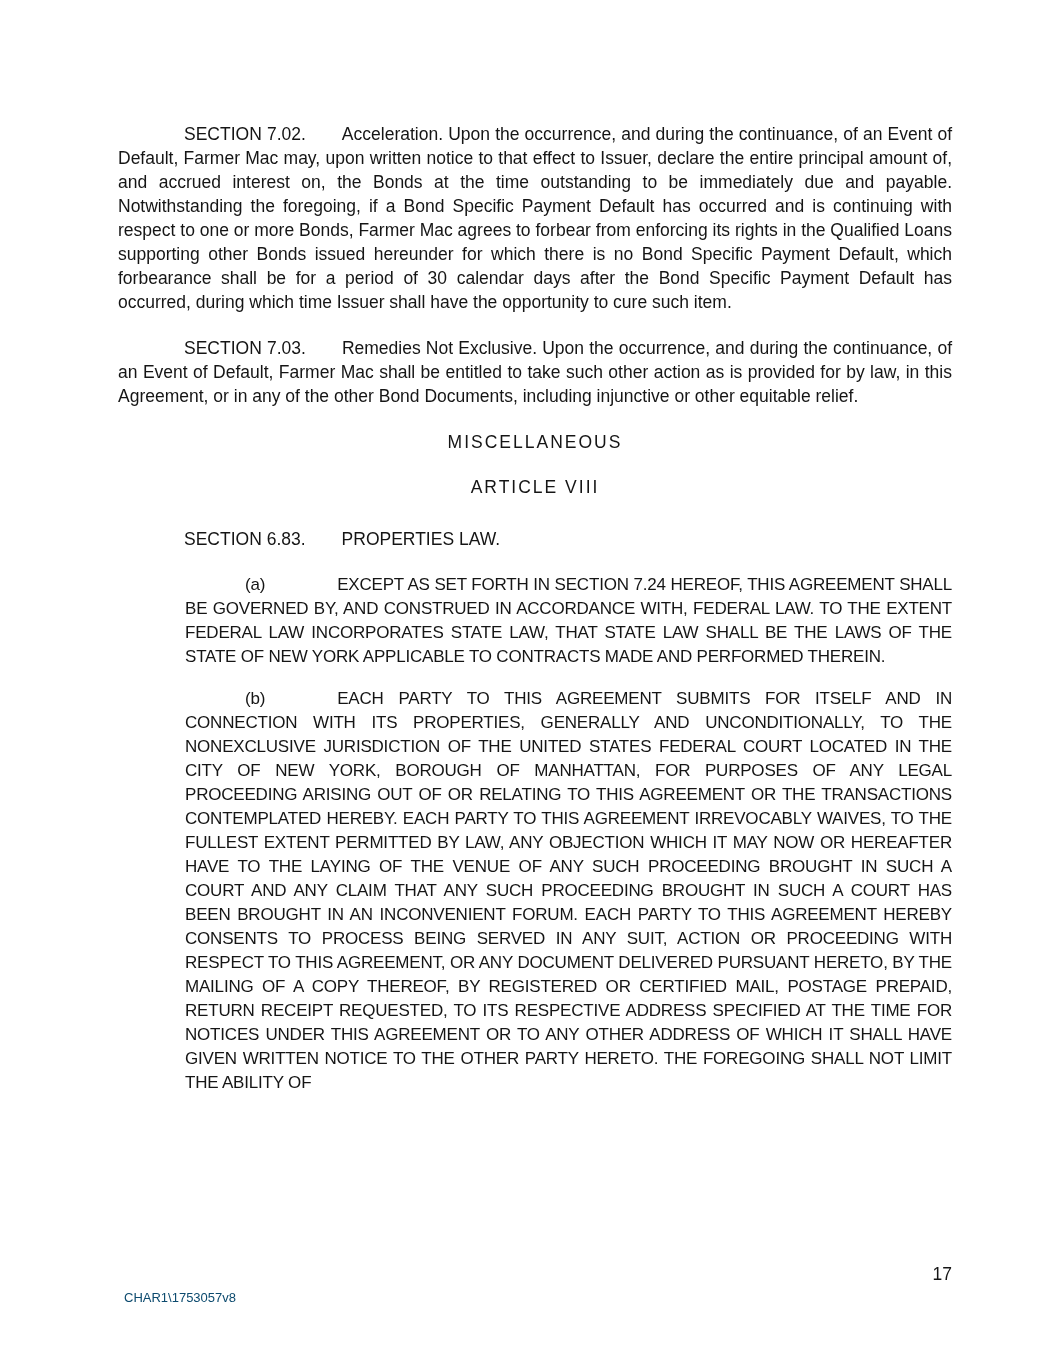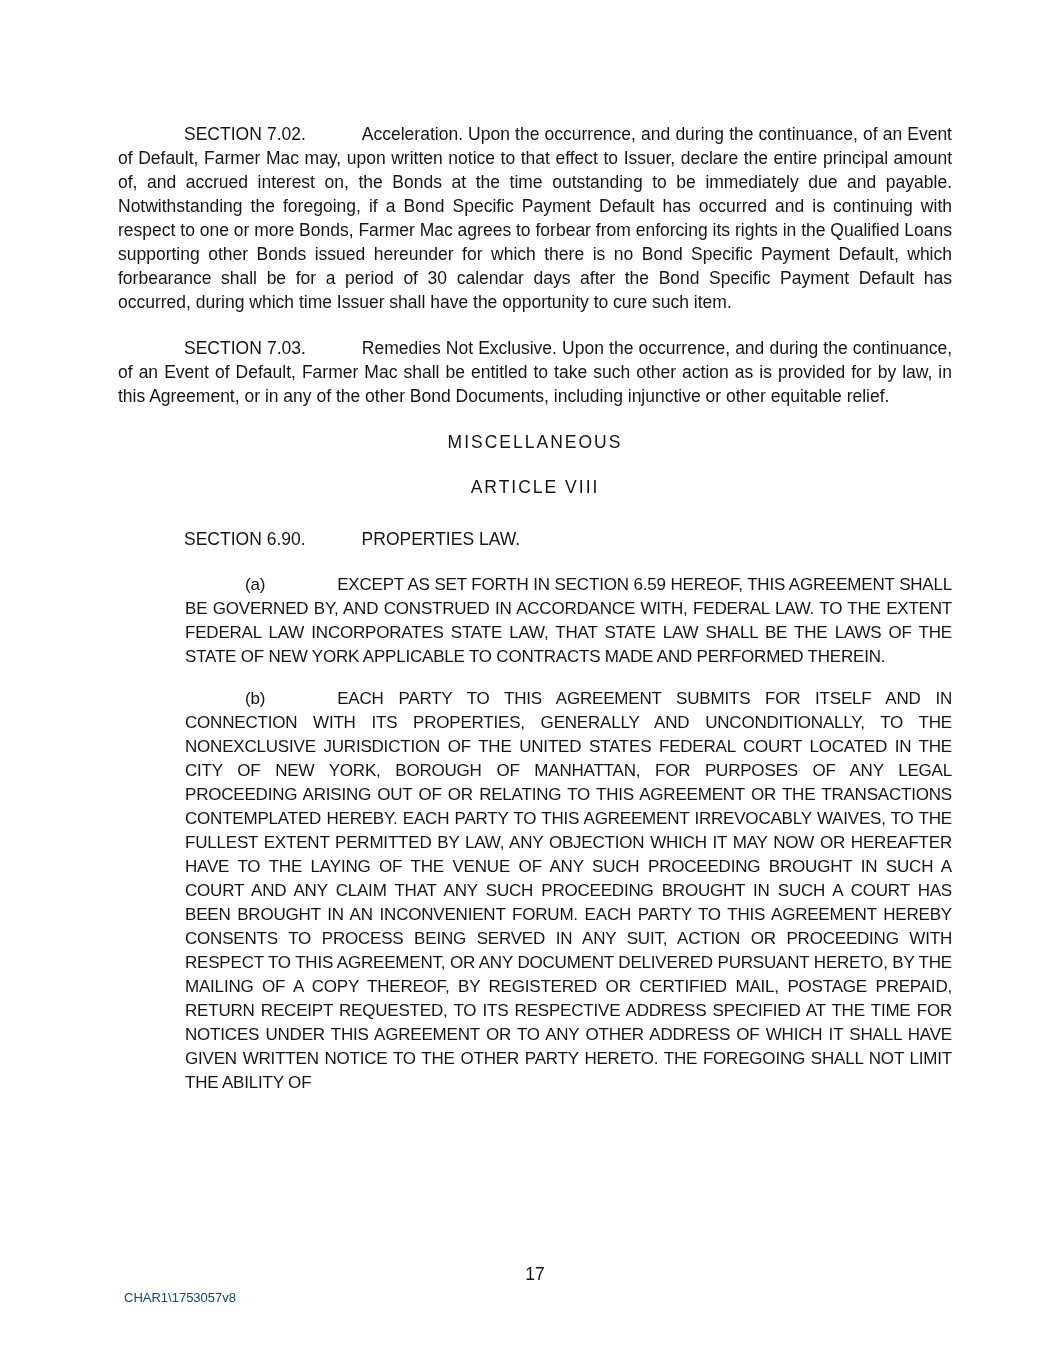--- a/index.html
+++ b/index.html
@@ -26,21 +26,21 @@
     font-size: 17.5px;
     line-height: 24px;
     letter-spacing: 0;
     text-align: justify;
     margin: 0 0 22px 0;
   }
   .indent-para {
     text-indent: 66px;
   }
   .sec-label {
-    margin-right: 56px;
+    margin-right: 36px;
   }
   .underline {
     text-decoration-thickness: 1.5px;
     text-underline-offset: 3px;
   }
   .center-head {
     font-size: 17.5px;
     line-height: 24px;
     font-weight: normal;
     text-align: center;
@@ -65,21 +65,21 @@
     margin-bottom: 18px;
   }
   .sub-label {
     margin-right: 72px;
   }
   .page-number {
     position: absolute;
     left: 118px;
     top: 1262px;
     width: 834px;
-    text-align: center;
+    text-align: right;
     font-size: 17.5px;
     line-height: 24px;
     color: #151515;
   }
   .doc-id {
     position: absolute;
     left: 124px;
     top: 1290px;
     font-size: 13px;
     line-height: 16px;
@@ -93,23 +93,23 @@
   <div class="content">
 
     <p class="para indent-para"><span class="sec-label">SECTION 7.02.</span><span class="underline">Acceleration</span><span>.  Upon the occurrence, and during the continuance, of an Event of Default, Farmer Mac may, upon written notice to that effect to Issuer, declare the entire principal amount of, and accrued interest on, the Bonds at the time outstanding to be immediately due and payable.  Notwithstanding the foregoing, if a Bond Specific Payment Default has occurred and is continuing with respect to one or more Bonds, Farmer Mac agrees to forbear from enforcing its rights in the Qualified Loans supporting other Bonds issued hereunder for which there is no Bond Specific Payment Default, which forbearance shall be for a period of 30 calendar days after the Bond Specific Payment Default has occurred, during which time Issuer shall have the opportunity to cure such item.</span></p>
 
     <p class="para indent-para"><span class="sec-label">SECTION 7.03.</span><span class="underline">Remedies Not Exclusive</span><span>.  Upon the occurrence, and during the continuance, of an Event of Default, Farmer Mac shall be entitled to take such other action as is provided for by law, in this Agreement, or in any of the other Bond Documents, including injunctive or other equitable relief.</span></p>
 
     <h2 class="center-head misc-title">MISCELLANEOUS</h2>
 
     <h2 class="center-head article-title">ARTICLE VIII</h2>
 
-    <p class="para indent-para sec-head"><span class="sec-label">SECTION 6.90.</span><span class="underline">PROPERTIES LAW</span><span>.</span></p>
+    <p class="para indent-para sec-head"><span class="sec-label">SECTION 6.83.</span><span class="underline">PROPERTIES LAW</span><span>.</span></p>
 
-    <p class="para block-para"><span class="sub-label">(a)</span><span>EXCEPT AS SET FORTH IN SECTION 6.59 HEREOF, THIS AGREEMENT SHALL BE GOVERNED BY, AND CONSTRUED IN ACCORDANCE WITH, FEDERAL LAW.  TO THE EXTENT FEDERAL LAW INCORPORATES STATE LAW, THAT STATE LAW SHALL BE THE LAWS OF THE STATE OF NEW YORK APPLICABLE TO CONTRACTS MADE AND PERFORMED THEREIN.</span></p>
+    <p class="para block-para"><span class="sub-label">(a)</span><span>EXCEPT AS SET FORTH IN SECTION 7.24 HEREOF, THIS AGREEMENT SHALL BE GOVERNED BY, AND CONSTRUED IN ACCORDANCE WITH, FEDERAL LAW.  TO THE EXTENT FEDERAL LAW INCORPORATES STATE LAW, THAT STATE LAW SHALL BE THE LAWS OF THE STATE OF NEW YORK APPLICABLE TO CONTRACTS MADE AND PERFORMED THEREIN.</span></p>
 
     <p class="para block-para"><span class="sub-label">(b)</span><span>EACH PARTY TO THIS AGREEMENT SUBMITS FOR ITSELF AND IN CONNECTION WITH ITS PROPERTIES, GENERALLY AND UNCONDITIONALLY, TO THE NONEXCLUSIVE JURISDICTION OF THE UNITED STATES FEDERAL COURT LOCATED IN THE CITY OF NEW YORK, BOROUGH OF MANHATTAN, FOR PURPOSES OF ANY LEGAL PROCEEDING ARISING OUT OF OR RELATING TO THIS AGREEMENT OR THE TRANSACTIONS CONTEMPLATED HEREBY.  EACH PARTY TO THIS AGREEMENT IRREVOCABLY WAIVES, TO THE FULLEST EXTENT PERMITTED BY LAW, ANY OBJECTION WHICH IT MAY NOW OR HEREAFTER HAVE TO THE LAYING OF THE VENUE OF ANY SUCH PROCEEDING BROUGHT IN SUCH A COURT AND ANY CLAIM THAT ANY SUCH PROCEEDING BROUGHT IN SUCH A COURT HAS BEEN BROUGHT IN AN INCONVENIENT FORUM.  EACH PARTY TO THIS AGREEMENT HEREBY CONSENTS TO PROCESS BEING SERVED IN ANY SUIT, ACTION OR PROCEEDING WITH RESPECT TO THIS AGREEMENT, OR ANY DOCUMENT DELIVERED PURSUANT HERETO, BY THE MAILING OF A COPY THEREOF, BY REGISTERED OR CERTIFIED MAIL, POSTAGE PREPAID, RETURN RECEIPT REQUESTED, TO ITS RESPECTIVE ADDRESS SPECIFIED AT THE TIME FOR NOTICES UNDER THIS AGREEMENT OR TO ANY OTHER ADDRESS OF WHICH IT SHALL HAVE GIVEN WRITTEN NOTICE TO THE OTHER PARTY HERETO.  THE FOREGOING SHALL NOT LIMIT THE ABILITY OF</span></p>
 
   </div>
 
   <div class="page-number">17</div>
   <div class="doc-id">CHAR1\1753057v8</div>
 </div>
 
 </body></html>

